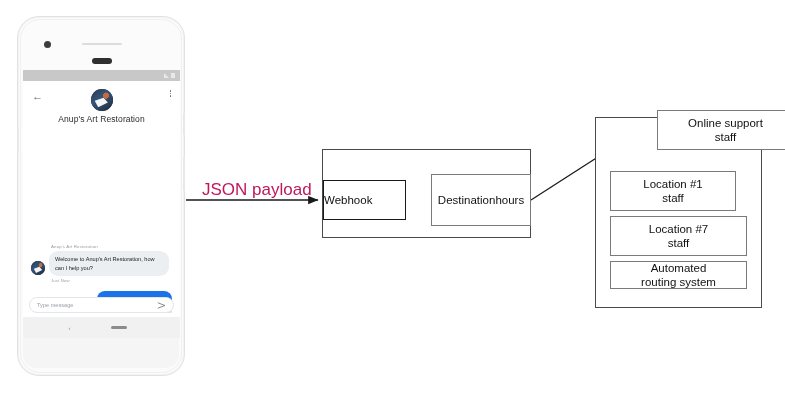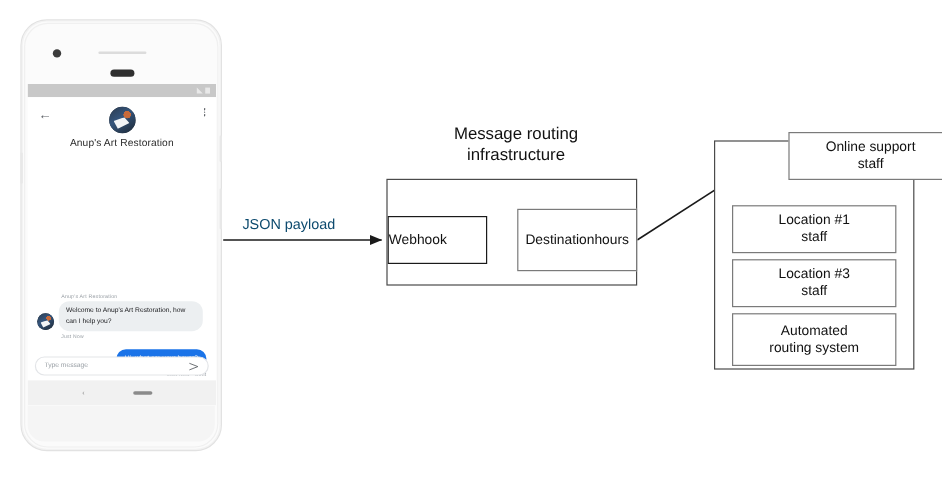--- a/index.html
+++ b/index.html
@@ -362,22 +362,22 @@
   }
   .dlabel {
     position: absolute;
     font-size: 14px;
     color: #111111;
     text-align: center;
     line-height: 1.22;
   }
   .arrow-label {
     position: absolute;
-    font-size: 12px;
-    color: #0c4a6e;
+    font-size: 17px;
+    color: #be185d;
     white-space: nowrap;
   }
 </style>
 </head>
 <body>
 
 <div class="stage">
 
   <div class="phone">
     <div class="phone-inner-shadow"></div>
@@ -458,24 +458,20 @@
 
     <line x1="186" y1="200" x2="318" y2="200" stroke="#1a1a1a" stroke-width="1.3" marker-end="url(#ah)"></line>
 
     <line x1="406" y1="200" x2="428" y2="200" stroke="#1a1a1a" stroke-width="1.3" marker-end="url(#ah)"></line>
 
     <line x1="531" y1="200" x2="615" y2="146" stroke="#1a1a1a" stroke-width="1.3" marker-end="url(#ah)"></line>
   </svg>
 
   <span class="arrow-label" style="left:202px; top:180px;">JSON payload</span>
 
-  <div class="dlabel" style="left:340px; top:103px; width:180px;">
-    <div>Message routing</div>
-    <div>infrastructure</div>
-  </div>
 
   <div class="dbox dbox-outer" style="left:322px; top:149px; width:209px; height:89px;"></div>
 
   <div class="dbox dbox-strong" style="left:323px; top:180px; width:83px; height:40px;
        display:flex; align-items:center; font-size:11.5px; color:#111;">
     <span>Webhook</span>
   </div>
 
   <div class="dbox dbox-inner" style="left:431px; top:174px; width:100px; height:52px; flex-direction:row;">
     <span>Destination</span>
@@ -483,28 +479,28 @@
   </div>
 
 
   <div class="dbox dbox-outer" style="left:595px; top:117px; width:167px; height:191px;"></div>
 
   <div class="dbox dbox-inner" style="left:610px; top:110px; width:137px; height:40px; flex-direction:column;margin-left:47px;">
     <span>Online support</span>
     <span>staff</span>
   </div>
 
-  <div class="dbox dbox-inner" style="left:610px; top:171px; width:137px; height:40px; flex-direction:column;">
+  <div class="dbox dbox-inner" style="left:610px; top:171px; width:126px; height:40px; flex-direction:column;">
     <span>Location #1</span>
     <span>staff</span>
   </div>
 
   <div class="dbox dbox-inner" style="left:610px; top:216px; width:137px; height:40px; flex-direction:column;">
-    <span>Location #3</span>
+    <span>Location #7</span>
     <span>staff</span>
   </div>
 
-  <div class="dbox dbox-inner" style="left:610px; top:261px; width:137px; height:44px; flex-direction:column;">
+  <div class="dbox dbox-inner" style="left:610px; top:261px; width:137px; height:28px; flex-direction:column;">
     <span>Automated</span>
     <span>routing system</span>
   </div>
 
 </div>
 
 </body></html>

